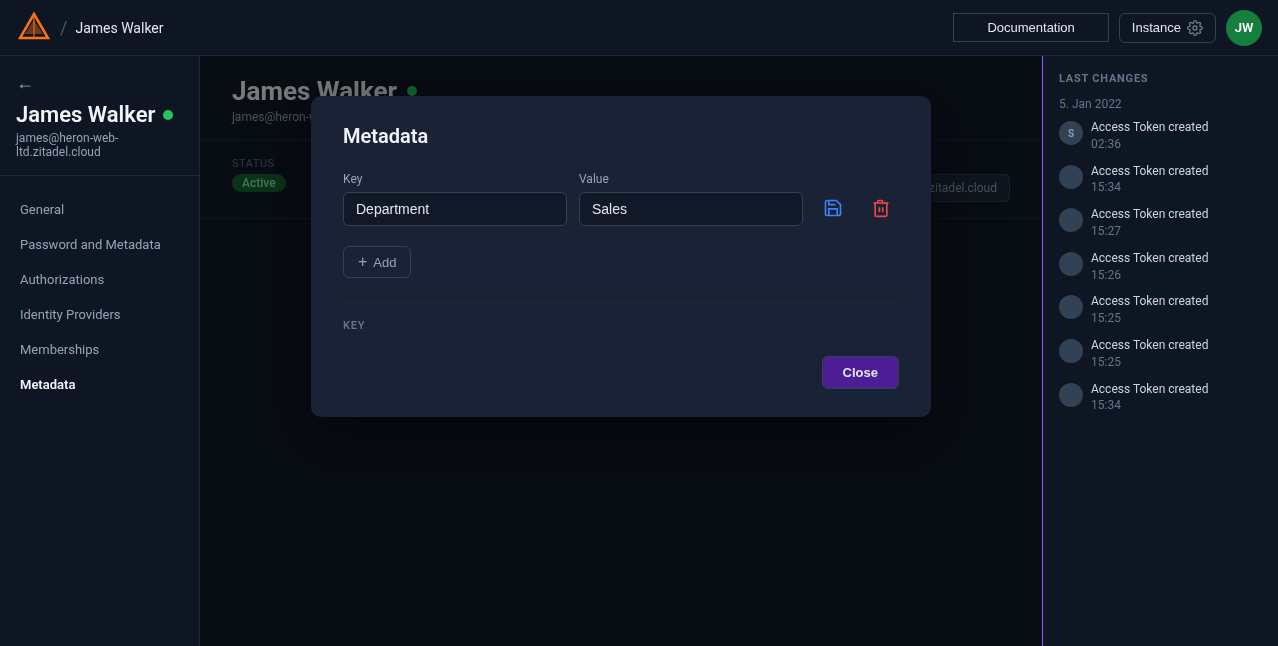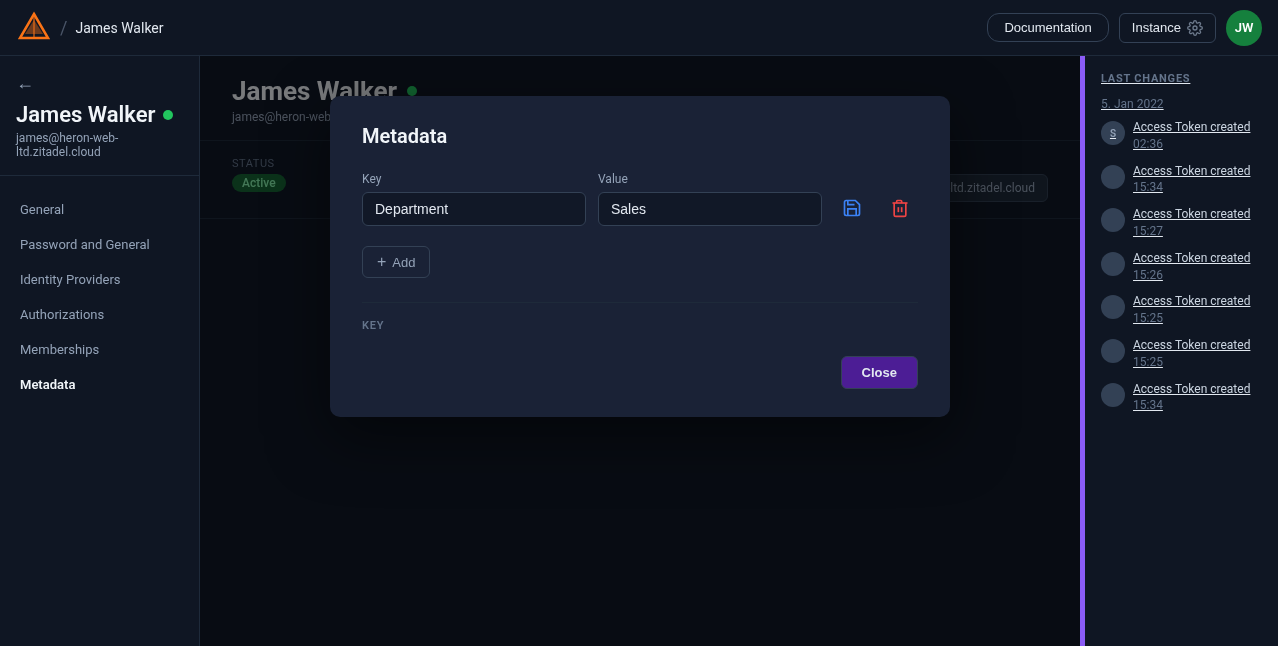--- a/index.html
+++ b/index.html
@@ -43,22 +43,22 @@
     .topnav-right {
       margin-left: auto;
       display: flex;
       align-items: center;
       gap: 10px;
     }
     .btn-docs {
       background: transparent;
       border: 1px solid #334155;
       color: #e2e8f0;
-      padding: 6px 16px;
-      border-radius: 12px;
+      padding: 6px 33px;
+      border-radius: 0;
       cursor: pointer;
       font-size: 13px;
     }
     .btn-instance {
       background: transparent;
       border: 1px solid #334155;
       color: #e2e8f0;
       padding: 6px 12px;
       border-radius: 6px;
       cursor: pointer;
@@ -316,27 +316,26 @@
       color: #e2e8f0;
       padding: 8px 20px;
       border-radius: 6px;
       cursor: pointer;
       font-size: 13px;
       font-weight: bold;
     }
 
     
     .right-panel {
-      width: 198px;
+      width: 236px;
       background: #0f1623;
-      border-left: 5px solid #8b5cf6;
+      border-left: 1px solid #8b5cf6;
       padding: 16px;
       flex-shrink: 0;
       overflow-y: auto;
-      text-decoration: underline;
     }
     .last-changes-title {
       font-size: 11px;
       font-weight: 700;
       color: #64748b;
       text-transform: uppercase;
       letter-spacing: 0.07em;
       margin-bottom: 12px;
     }
     .date-label {
@@ -418,27 +417,27 @@
         <span class="user-name-text">James Walker</span>
         <span class="online-dot"></span>
       </div>
       <div class="user-email">james@heron-web-ltd.zitadel.cloud</div>
     </div>
     <nav class="sidebar-nav">
       <div class="sidebar-item">
         <span>General</span>
       </div>
       <div class="sidebar-item">
-        <span>Password and General</span>
+        <span>Password and Metadata</span>
+      </div>
+      <div class="sidebar-item">
+        <span>Authorizations</span>
       </div>
       <div class="sidebar-item">
         <span>Identity Providers</span>
-      </div>
-      <div class="sidebar-item">
-        <span>Authorizations</span>
       </div>
       <div class="sidebar-item">
         <span>Memberships</span>
       </div>
       <div class="sidebar-item active">
         <span>Metadata</span>
       </div>
     </nav>
   </aside>
 

